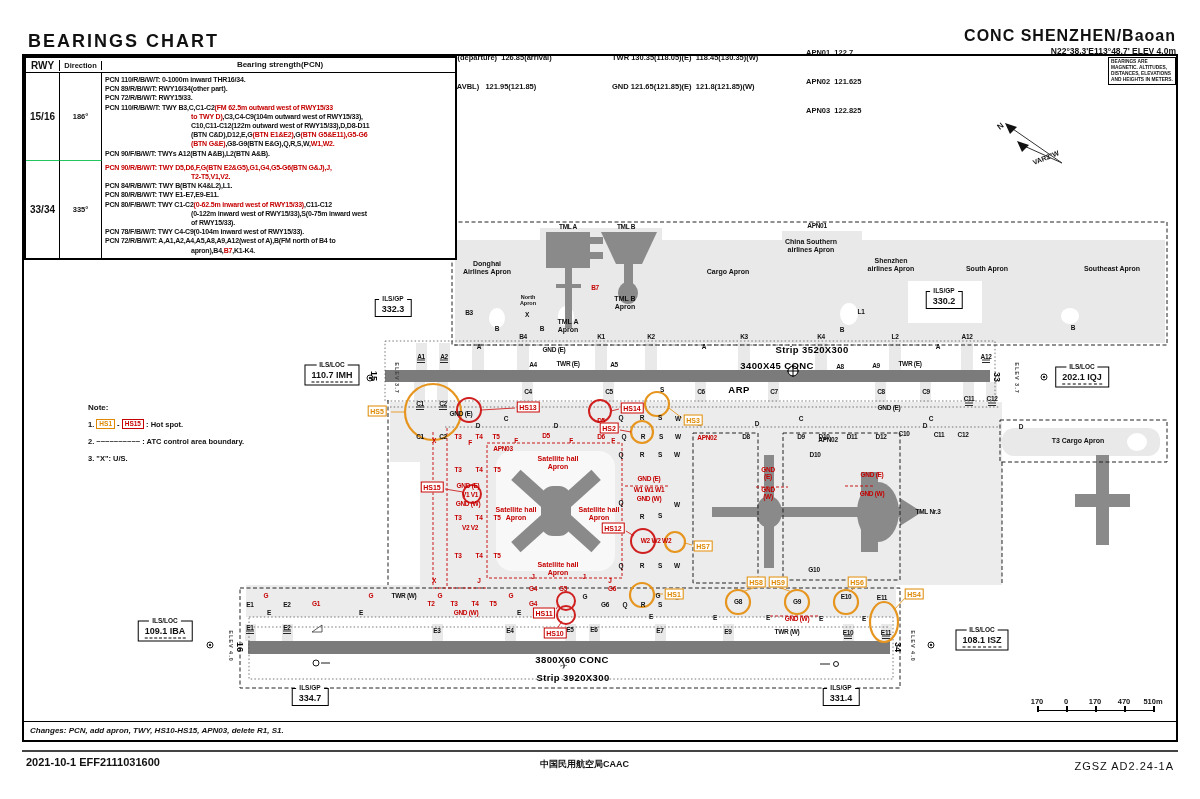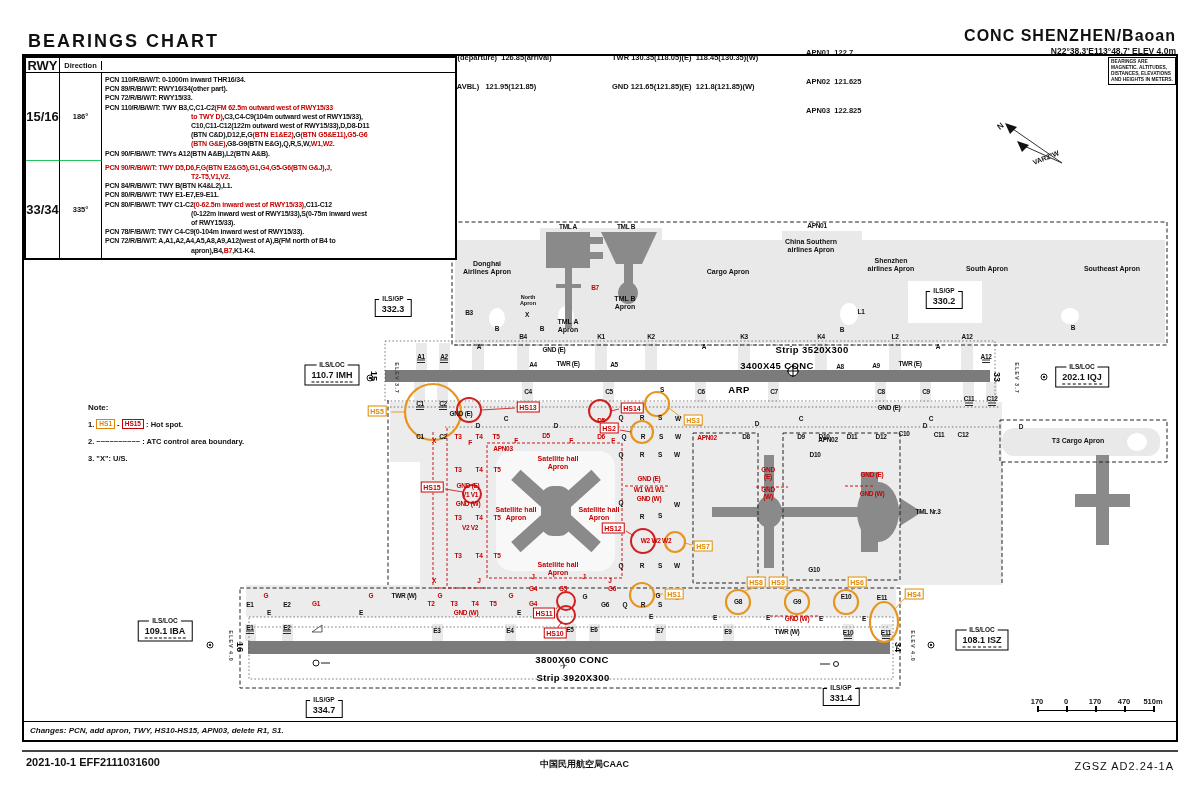--- a/index.html
+++ b/index.html
@@ -19,21 +19,21 @@
   #chart-frame{left:22px;top:54px;width:1156px;height:688px;border:2px solid #000}
   #changes{left:24px;top:721px;width:1152px;height:19px;border-top:1.5px solid #000;font-size:8px;font-weight:bold;font-style:italic;padding:4px 6px;background:#fff;z-index:5}
   #footer-rule{left:22px;top:750px;width:1156px;height:2px;background:#444}
   #footer-date{left:26px;top:756px;font-size:11px;font-weight:bold}
   #footer-caac{left:540px;top:758px;font-size:9px;font-weight:bold}
   #footer-doc{right:26px;top:760px;font-size:11px;font-weight:normal;letter-spacing:1px}
   
   #pcn-table{position:absolute;left:24px;top:56px;width:433px;border:2px solid #000;background:#fff;z-index:5}
   .thead{display:flex;border-bottom:1.5px solid #000;font-weight:bold;font-size:8px;text-align:center;align-items:center;height:15px}
   .col{padding:0 1px}
-  .rwy{width:34px;border-right:1px solid #000;display:flex;align-items:center;justify-content:center;font-weight:bold;font-size:13px}
+  .rwy{width:34px;border-right:1px solid #000;display:flex;align-items:center;justify-content:center;font-weight:bold;font-size:10px}
   .dir{width:42px;border-right:1px solid #000;display:flex;align-items:center;justify-content:center;font-weight:bold;font-size:7.5px}
   .pcn{flex:1}
   .trow{display:flex}
   .trow.first .rwy,.trow.first .dir{border-bottom:1px solid #22c55e}
   .pcn{padding:2px 0 3px 3px}
   .pcn-line{font-size:7px;font-weight:bold;line-height:9.2px;white-space:nowrap;letter-spacing:-0.2px}
   .pcn-line.ind{padding-left:86px}
   .pcn-line .red{color:#c60000}
   
   #note{left:88px;top:399px;font-size:7.5px;font-weight:bold;line-height:17px;z-index:4}
@@ -99,20 +99,21 @@
 <div class="abs" id="airport">CONC  SHENZHEN/Baoan</div>
 <div class="abs" id="coords">N22°38.3'E113°48.7'    ELEV  4.0m</div>
 <div class="abs" id="bearing-note">BEARINGS ARE MAGNETIC. ALTITUDES, DISTANCES, ELEVATIONS AND HEIGHTS IN METERS.</div>
 
 <div class="abs" id="chart-frame"></div>
 
 <div id="pcn-table">
   <div class="thead">
     <div class="col rwy">RWY</div>
     <div class="col dir">Direction</div>
+    <div class="col pcn" style="text-align:center;font-weight:bold">Bearing strength(PCN)</div>
   </div>
   <div class="trow first">
     <div class="rwy">15/16</div>
     <div class="dir">186°</div>
     <div class="pcn">
         <div class="pcn-line"><span>PCN 110/R/B/W/T: 0-1000m inward THR16/34.</span></div>
         <div class="pcn-line"><span>PCN 89/R/B/W/T: RWY16/34(other part).</span></div>
         <div class="pcn-line"><span>PCN 72/R/B/W/T: RWY15/33.</span></div>
         <div class="pcn-line"><span>PCN 110/R/B/W/T: TWY B3,C,C1-C2</span><span class="red">(FM 62.5m outward west of RWY15/33</span></div>
         <div class="pcn-line ind"><span class="red">to TWY D)</span><span>,C3,C4-C9(104m outward west of RWY15/33),</span></div>
@@ -574,21 +575,21 @@
         <div class="val">330.2</div>
       </div>
       <div class="ils loc" style="left: 1082px; top: 377px;">
         <div class="ttl">ILS/LOC</div>
         <div class="val">202.1 IQJ</div>
       </div>
       <div class="ils loc" style="left: 165px; top: 631px;">
         <div class="ttl">ILS/LOC</div>
         <div class="val">109.1 IBA</div>
       </div>
-      <div class="ils" style="left: 324px; top: 697px; margin-top: 12px;">
+      <div class="ils" style="left: 310px; top: 697px;">
         <div class="ttl">ILS/GP</div>
         <div class="val">334.7</div>
       </div>
       <div class="ils loc" style="left: 982px; top: 640px;">
         <div class="ttl">ILS/LOC</div>
         <div class="val">108.1 ISZ</div>
       </div>
       <div class="ils" style="left: 841px; top: 697px;">
         <div class="ttl">ILS/GP</div>
         <div class="val">331.4</div>

